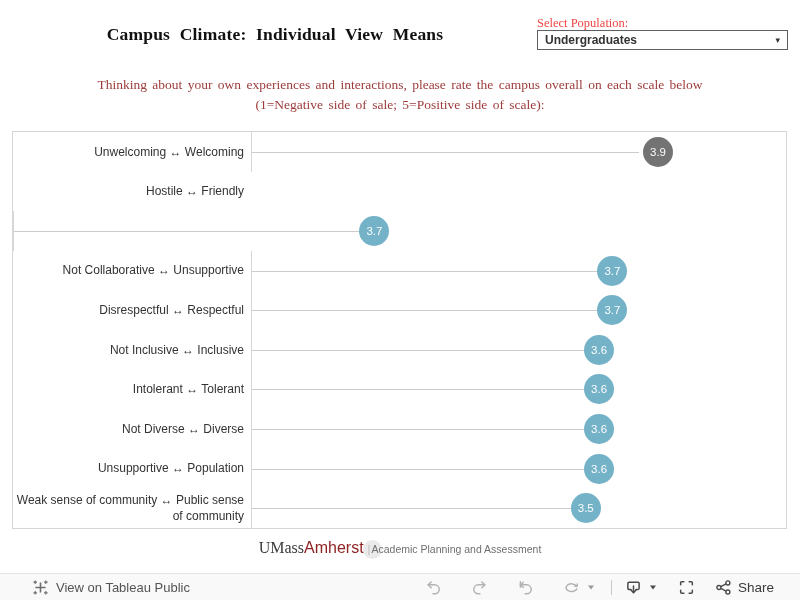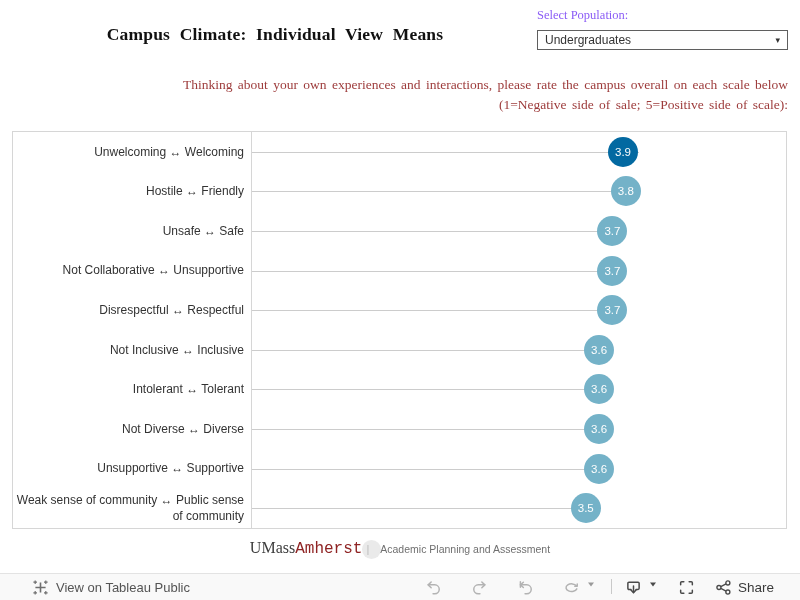--- a/index.html
+++ b/index.html
@@ -9,34 +9,34 @@
     font-family:"Liberation Sans","DejaVu Sans",sans-serif;
   }
 
   
   .page-title {
     position:absolute; left:20px; top:24px; width:510px; text-align:center;
     font-family:"Liberation Serif","DejaVu Serif",serif; font-weight:bold;
     font-size:17.5px; color:#111; word-spacing:5px; letter-spacing:.2px;
   }
   .filter-label {
-    position:absolute; left:537px; top:8px;
-    font-family:"Liberation Serif","DejaVu Serif",serif; font-size:12.5px; color:#8b5cf6;
+    position:absolute; left:537px; top:16px;
+    font-family:"Liberation Serif","DejaVu Serif",serif; font-size:12.5px; color:#ef4444;
   }
   .select-box {
     position:absolute; left:537px; top:30px; width:251px; height:20px;
     border:1px solid #5f5f5f; background:#fff; display:flex; align-items:center;
     padding:0 7px; cursor:pointer;
   }
-  .select-box .sel-val { flex:1; font-size:12px; color:#333; }
+  .select-box .sel-val { flex:1; font-size:12px; color:#333;font-weight:bold; }
   .select-box .caret { font-size:9px; color:#333; }
 
   
   .subtitle {
-    position:absolute; left:12px; top:75px; width:776px; text-align:right;
+    position:absolute; left:12px; top:75px; width:776px; text-align:center;
     font-family:"Liberation Serif","DejaVu Serif",serif; font-size:13.5px;
     color:#9d3b3b; line-height:20px; word-spacing:2px;
   }
 
   
   .chart-panel {
     position:absolute; left:12px; top:131px; width:775px; height:398px;
     border:1px solid #d6d6d6; display:flex; flex-direction:column; background:#fff;
   }
   .crow { flex:1; display:flex; min-height:0; }
@@ -49,37 +49,37 @@
   .cdot {
     position:absolute; top:50%; transform:translate(-50%,-50%);
     width:30px; height:30px; border-radius:50%;
     display:flex; align-items:center; justify-content:center;
     font-size:11.5px; color:#fdfdfd; cursor:pointer;
   }
 
   
   .footer-logo { position:absolute; left:0; right:0; top:539px; text-align:center; white-space:nowrap; }
   .lg-umass { font-family:"Liberation Serif","DejaVu Serif",serif; font-size:16px; color:#3d3d3d; }
-  .lg-amherst { font-family:Liberation Mono, monospace; font-size:16px; color:#8f2323; }
+  .lg-amherst { font-family:Liberation Sans, sans-serif; font-size:16px; color:#8f2323; }
   .lg-div { font-size:11px; color:#9a9a9a; margin-left:4px; position:relative; z-index:1; }
-  .lg-dept { font-size:10.5px; color:#6f6f6f; position:relative; z-index:1; padding-left:11px;text-align:center; }
+  .lg-dept { font-size:10.5px; color:#6f6f6f; position:relative; z-index:1; padding-left:1px;text-align:center; }
   .lg-dept::before {
     content:""; position:absolute; left:-7px; top:-3px; width:19px; height:19px;
     border-radius:50%; background:#d9d9d9; opacity:.55; z-index:-1;
   }
 
   
   .toolbar {
     position:absolute; left:0; right:0; bottom:0; height:27px;
     background:#f9f9f9; border-top:1px solid #e3e3e3;
     display:flex; align-items:center; padding:0 26px 0 32px;
   }
   .tb-left { display:flex; align-items:center; gap:7px; cursor:pointer; }
   .tb-left span { font-size:13px; color:#545454; }
-  .tb-right { margin-left:auto; display:flex; align-items:flex-start; }
+  .tb-right { margin-left:auto; display:flex; align-items:center; }
   .tb-btn { background:none; border:none; padding:0; margin:0; display:flex; align-items:center; cursor:pointer; }
   .gap-lg { margin-left:29px; }
   .gap-md { margin-left:20px; }
   .gap-sm { margin-left:6px; }
   .tb-divider { width:1px; height:15px; background:#c9c9c9; margin:0 13px 0 15px; }
   .tb-share { display:flex; align-items:center; gap:6px; cursor:pointer; }
   .tb-share span { font-size:13.5px; color:#3a3a3a; }
   svg { display:block; }
 </style>
 </head>
@@ -98,32 +98,27 @@
     <div>Thinking about your own experiences and interactions, please rate the campus overall on each scale below</div>
     <div>(1=Negative side of sale; 5=Positive side of scale):</div>
   </div>
 
   <div class="chart-panel">
     <div style="display:flex;flex-direction:column;flex:1;min-height:0;">
         <div class="crow">
           <div class="clabel">Unwelcoming ↔ Welcoming</div>
           <div class="cplot">
             <div class="cline" style="background: rgb(204, 204, 204); width: 387.15px;"></div>
-            <div class="cdot" style="background: #0369a1; color: rgb(253, 253, 253); left: 371px;">3.9</div>
+            <div class="cdot" style="background: #737373; color: rgb(253, 253, 253); left: 406px;">3.9</div>
           </div>
         </div>
         <div class="crow">
           <div class="clabel">Hostile ↔ Friendly</div>
-          <div class="cplot">
-            <div class="cline" style="background: rgb(204, 204, 204); width: 373.8px;"></div>
-            <div class="cdot" style="background: rgb(116, 178, 200); color: rgb(253, 253, 253); left: 373.8px;">3.8</div>
-          </div>
-        </div>
-        <div class="crow">
-          <div class="clabel">Unsafe ↔ Safe</div>
+        </div>
+        <div class="crow">
           <div class="cplot">
             <div class="cline" style="background: rgb(204, 204, 204); width: 360.45px;"></div>
             <div class="cdot" style="background: rgb(116, 178, 200); color: rgb(253, 253, 253); left: 360.45px;">3.7</div>
           </div>
         </div>
         <div class="crow">
           <div class="clabel">Not Collaborative ↔ Unsupportive</div>
           <div class="cplot">
             <div class="cline" style="background: rgb(204, 204, 204); width: 360.45px;"></div>
             <div class="cdot" style="background: rgb(116, 178, 200); color: rgb(253, 253, 253); left: 360.45px;">3.7</div>
@@ -151,21 +146,21 @@
           </div>
         </div>
         <div class="crow">
           <div class="clabel">Not Diverse ↔ Diverse</div>
           <div class="cplot">
             <div class="cline" style="background: rgb(204, 204, 204); width: 347.1px;"></div>
             <div class="cdot" style="background: rgb(116, 178, 200); color: rgb(253, 253, 253); left: 347.1px;">3.6</div>
           </div>
         </div>
         <div class="crow">
-          <div class="clabel">Unsupportive ↔ Supportive</div>
+          <div class="clabel">Unsupportive ↔ Population</div>
           <div class="cplot">
             <div class="cline" style="background: rgb(204, 204, 204); width: 347.1px;"></div>
             <div class="cdot" style="background: rgb(116, 178, 200); color: rgb(253, 253, 253); left: 347.1px;">3.6</div>
           </div>
         </div>
         <div class="crow">
           <div class="clabel">Weak sense of community ↔ Public sense of community</div>
           <div class="cplot">
             <div class="cline" style="background: rgb(204, 204, 204); width: 333.75px;"></div>
             <div class="cdot" style="background: rgb(116, 178, 200); color: rgb(253, 253, 253); left: 333.75px;">3.5</div>

